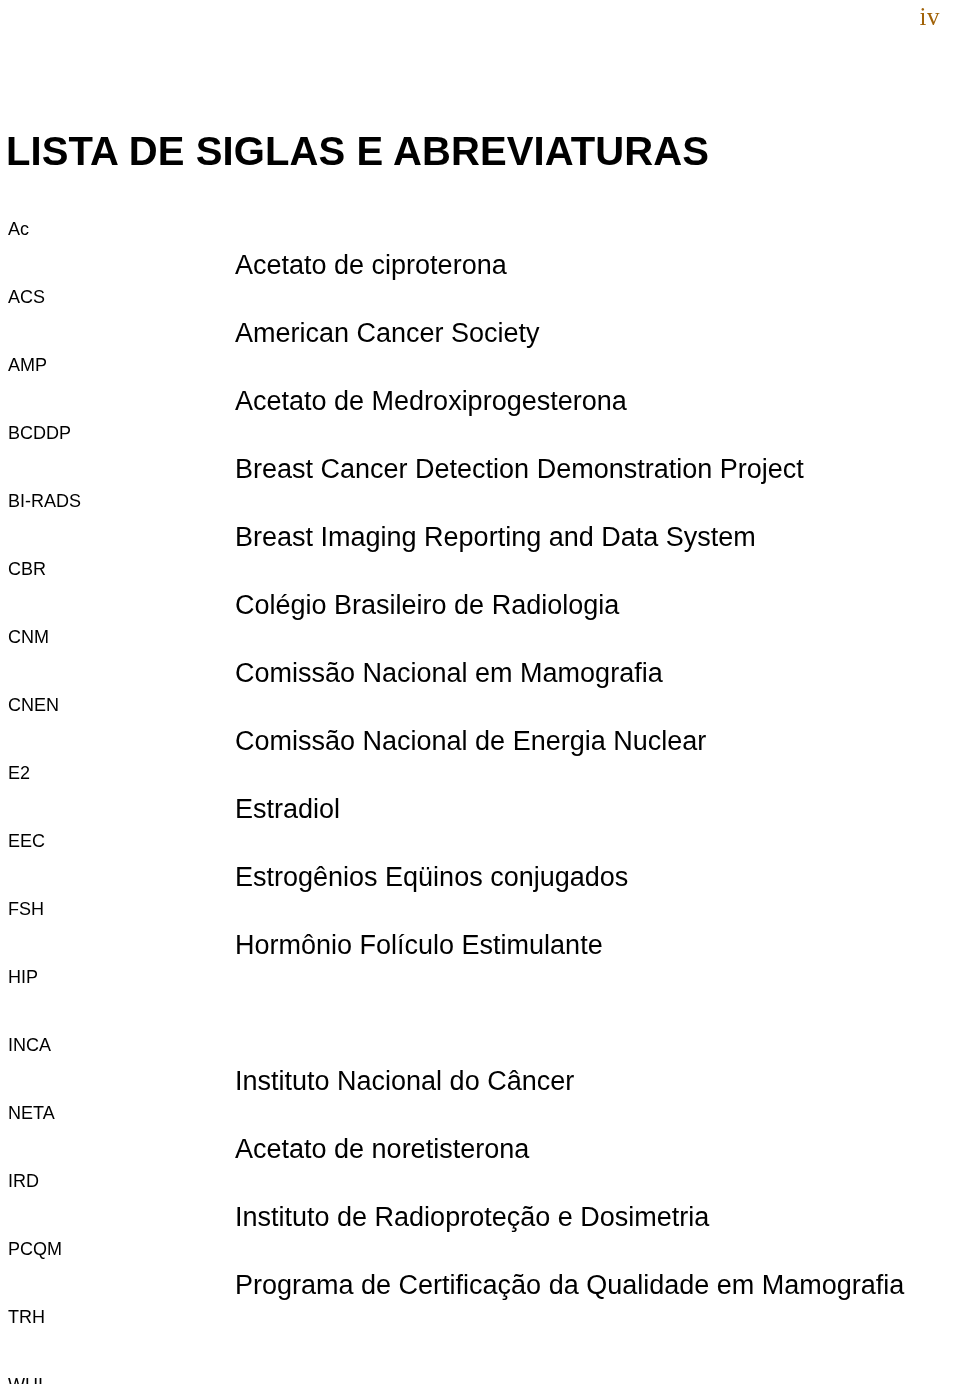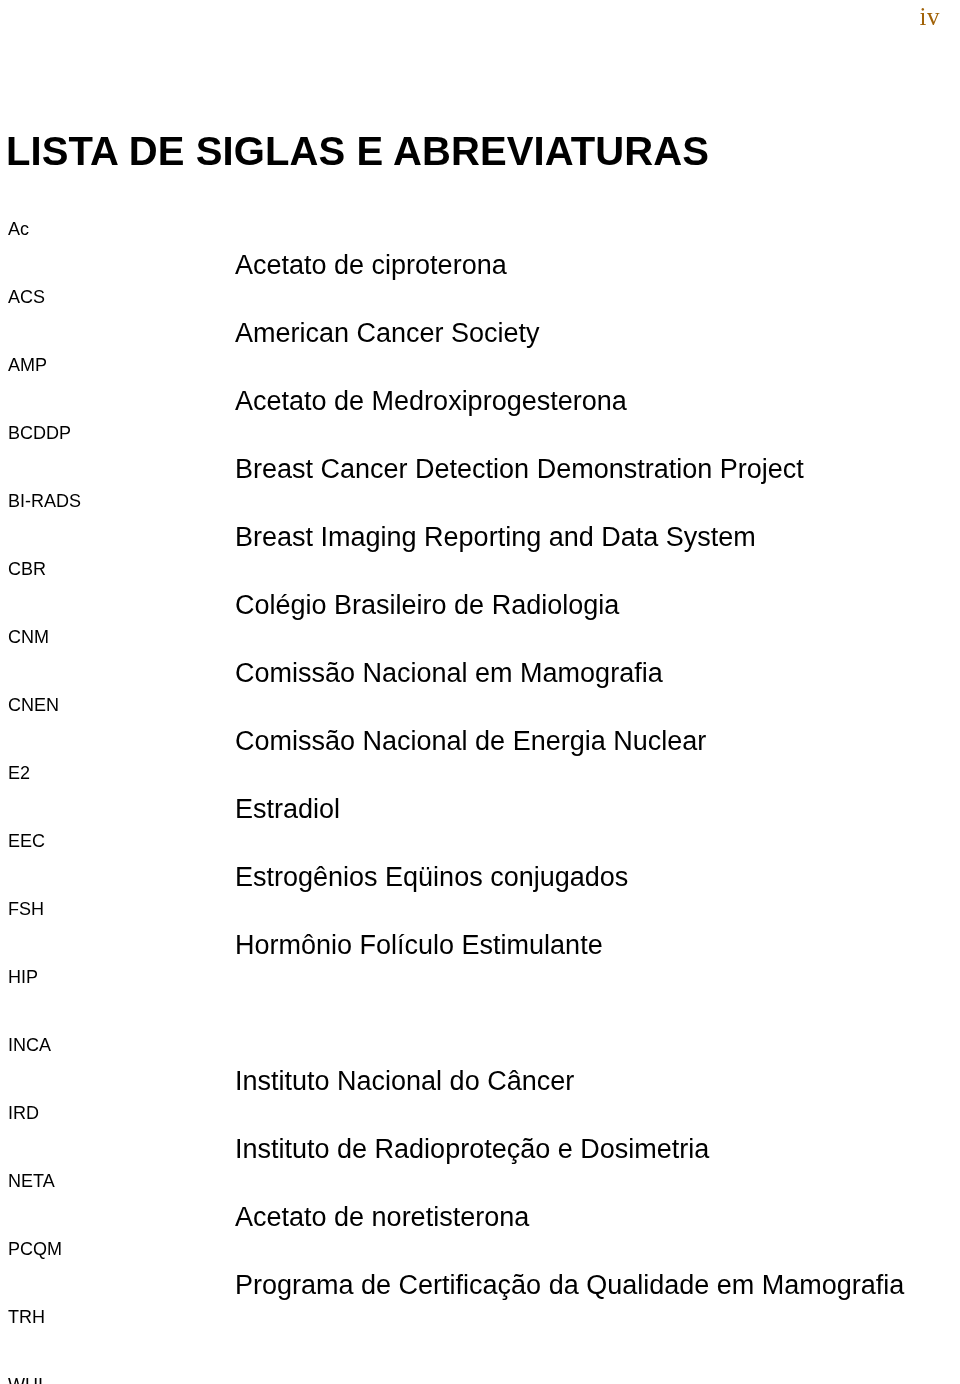--- a/index.html
+++ b/index.html
@@ -133,26 +133,26 @@
         <div class="gloss-def">Hormônio Folículo Estimulante</div>
       </div>
       <div class="gloss-row">
         <div class="gloss-term">HIP</div>
       </div>
       <div class="gloss-row">
         <div class="gloss-term">INCA</div>
         <div class="gloss-def">Instituto Nacional do Câncer</div>
       </div>
       <div class="gloss-row">
+        <div class="gloss-term">NETA</div>
+        <div class="gloss-def">Acetato de noretisterona</div>
+      </div>
+      <div class="gloss-row">
         <div class="gloss-term">IRD</div>
         <div class="gloss-def">Instituto de Radioproteção e Dosimetria</div>
-      </div>
-      <div class="gloss-row">
-        <div class="gloss-term">NETA</div>
-        <div class="gloss-def">Acetato de noretisterona</div>
       </div>
       <div class="gloss-row">
         <div class="gloss-term">PCQM</div>
         <div class="gloss-def">Programa de Certificação da Qualidade em Mamografia</div>
       </div>
       <div class="gloss-row">
         <div class="gloss-term">TRH</div>
       </div>
       <div class="gloss-row">
         <div class="gloss-term">WHI</div>

